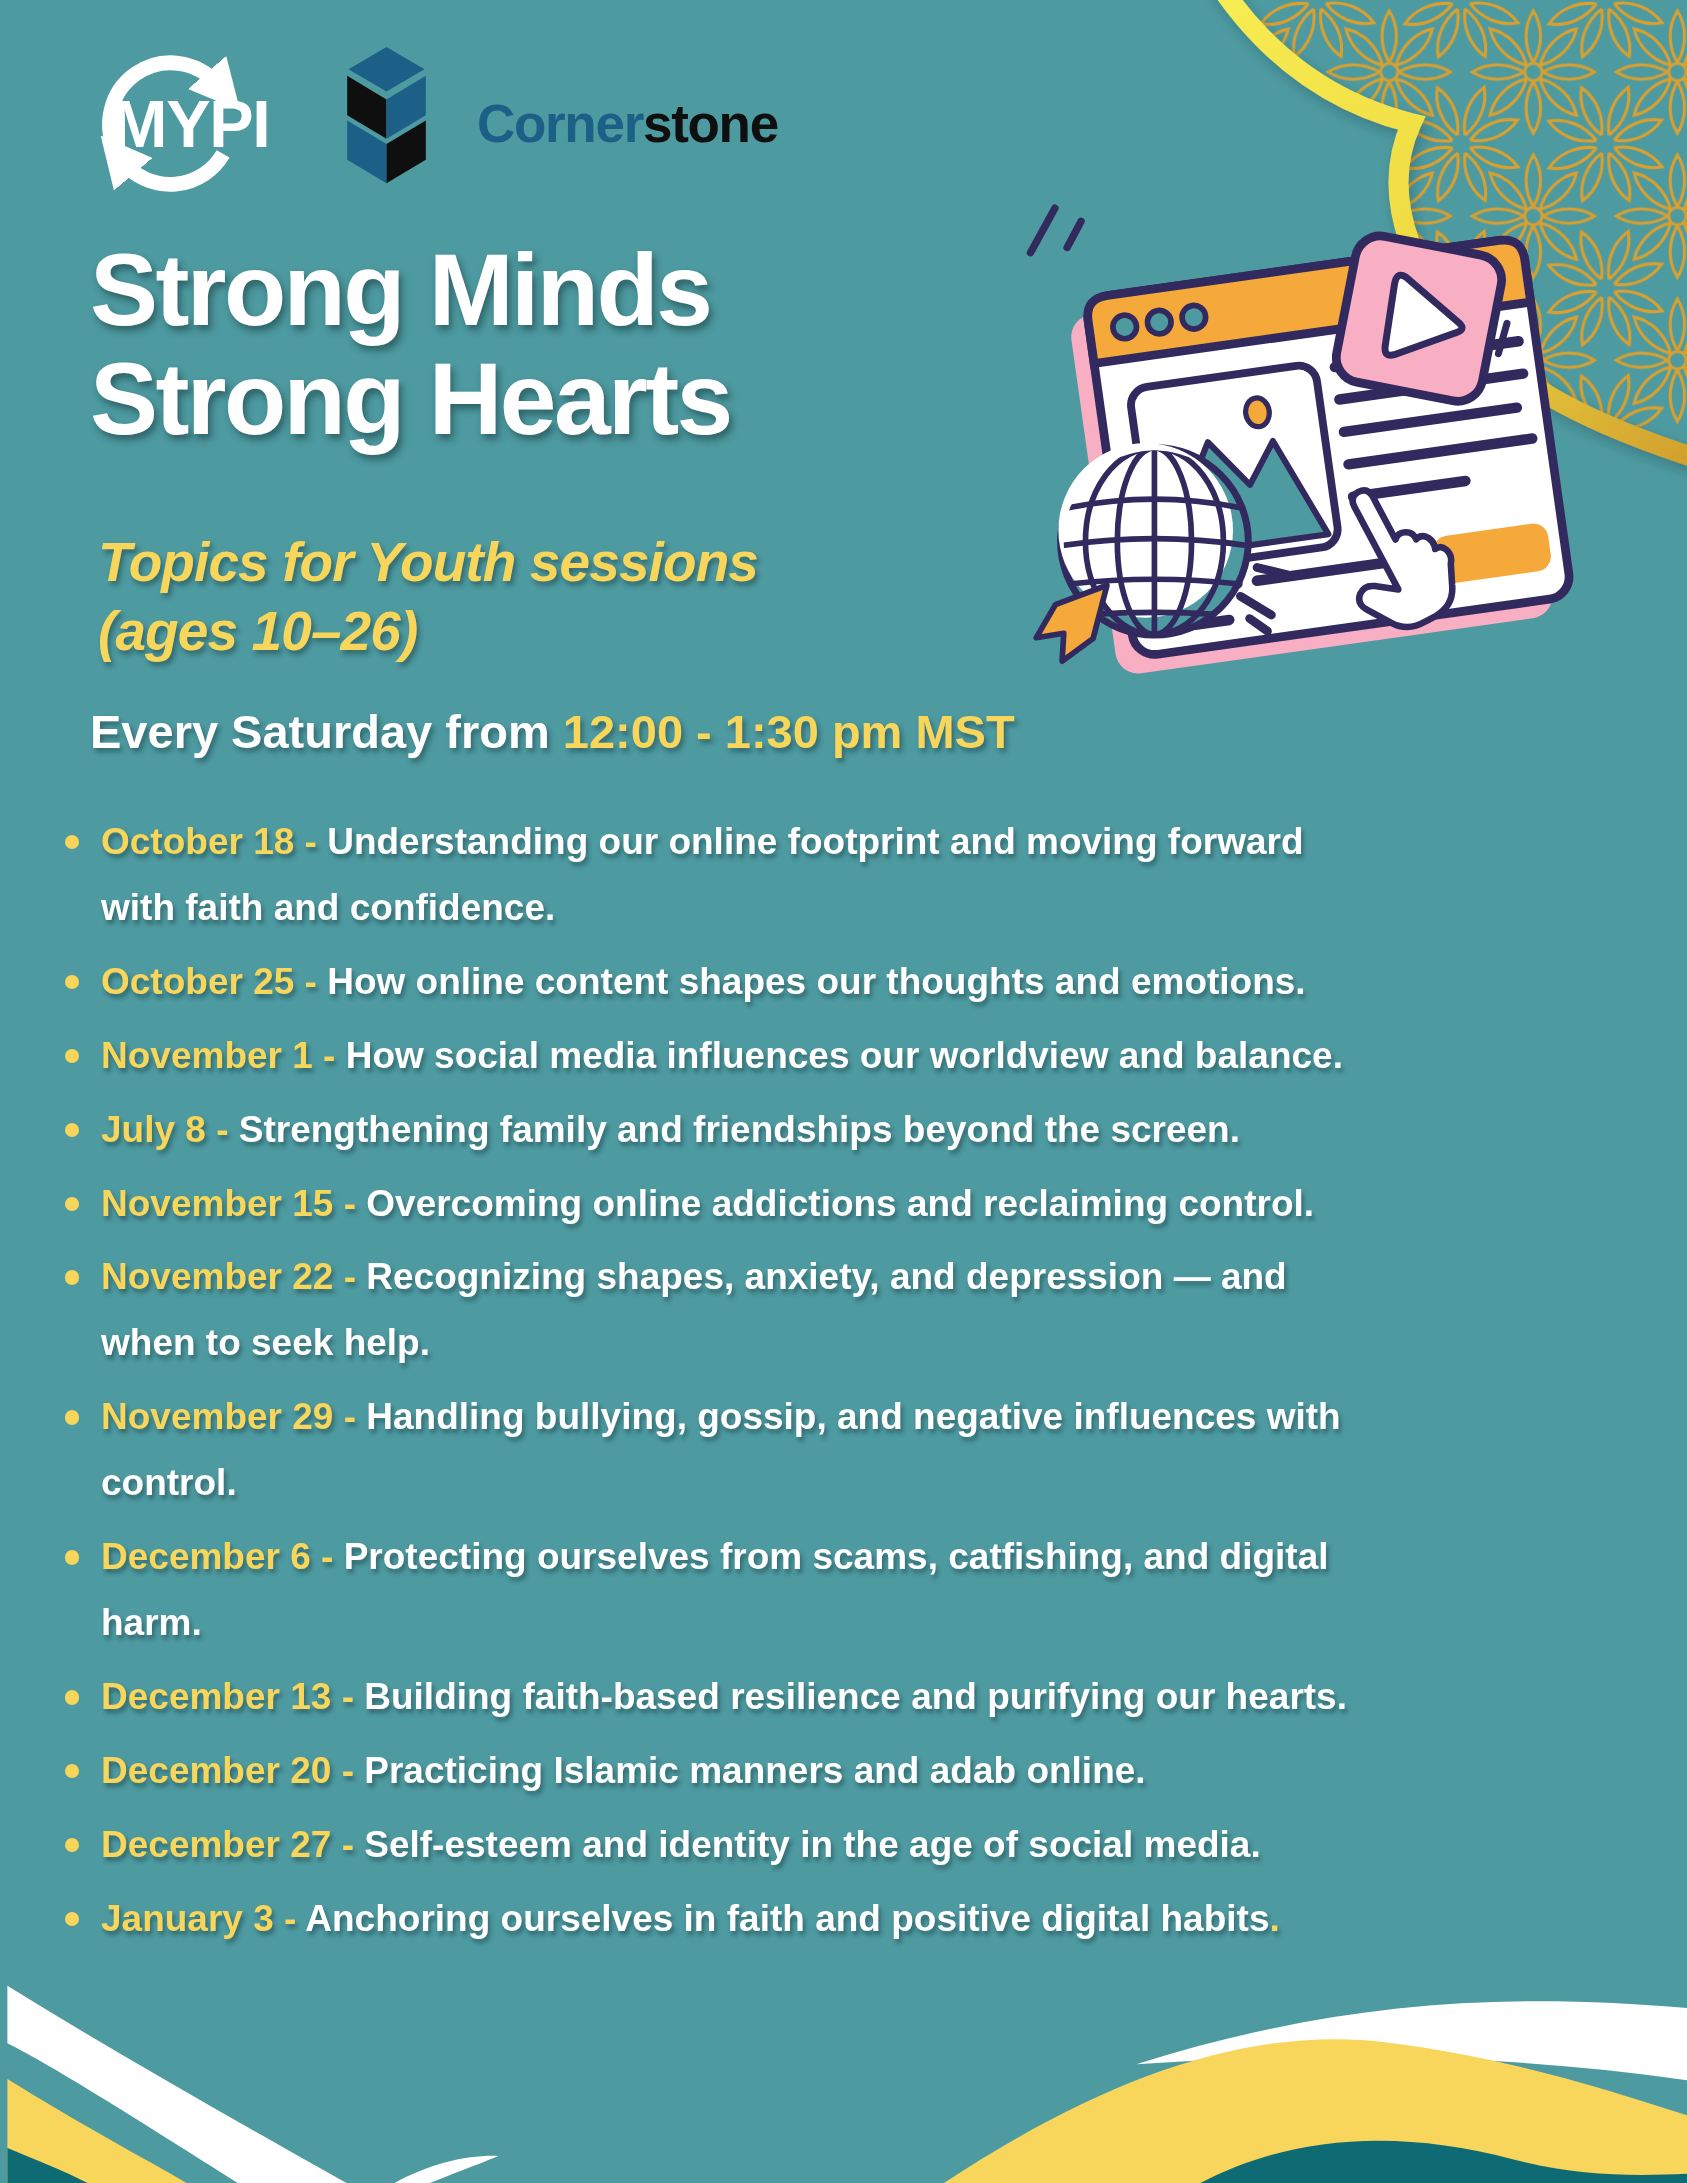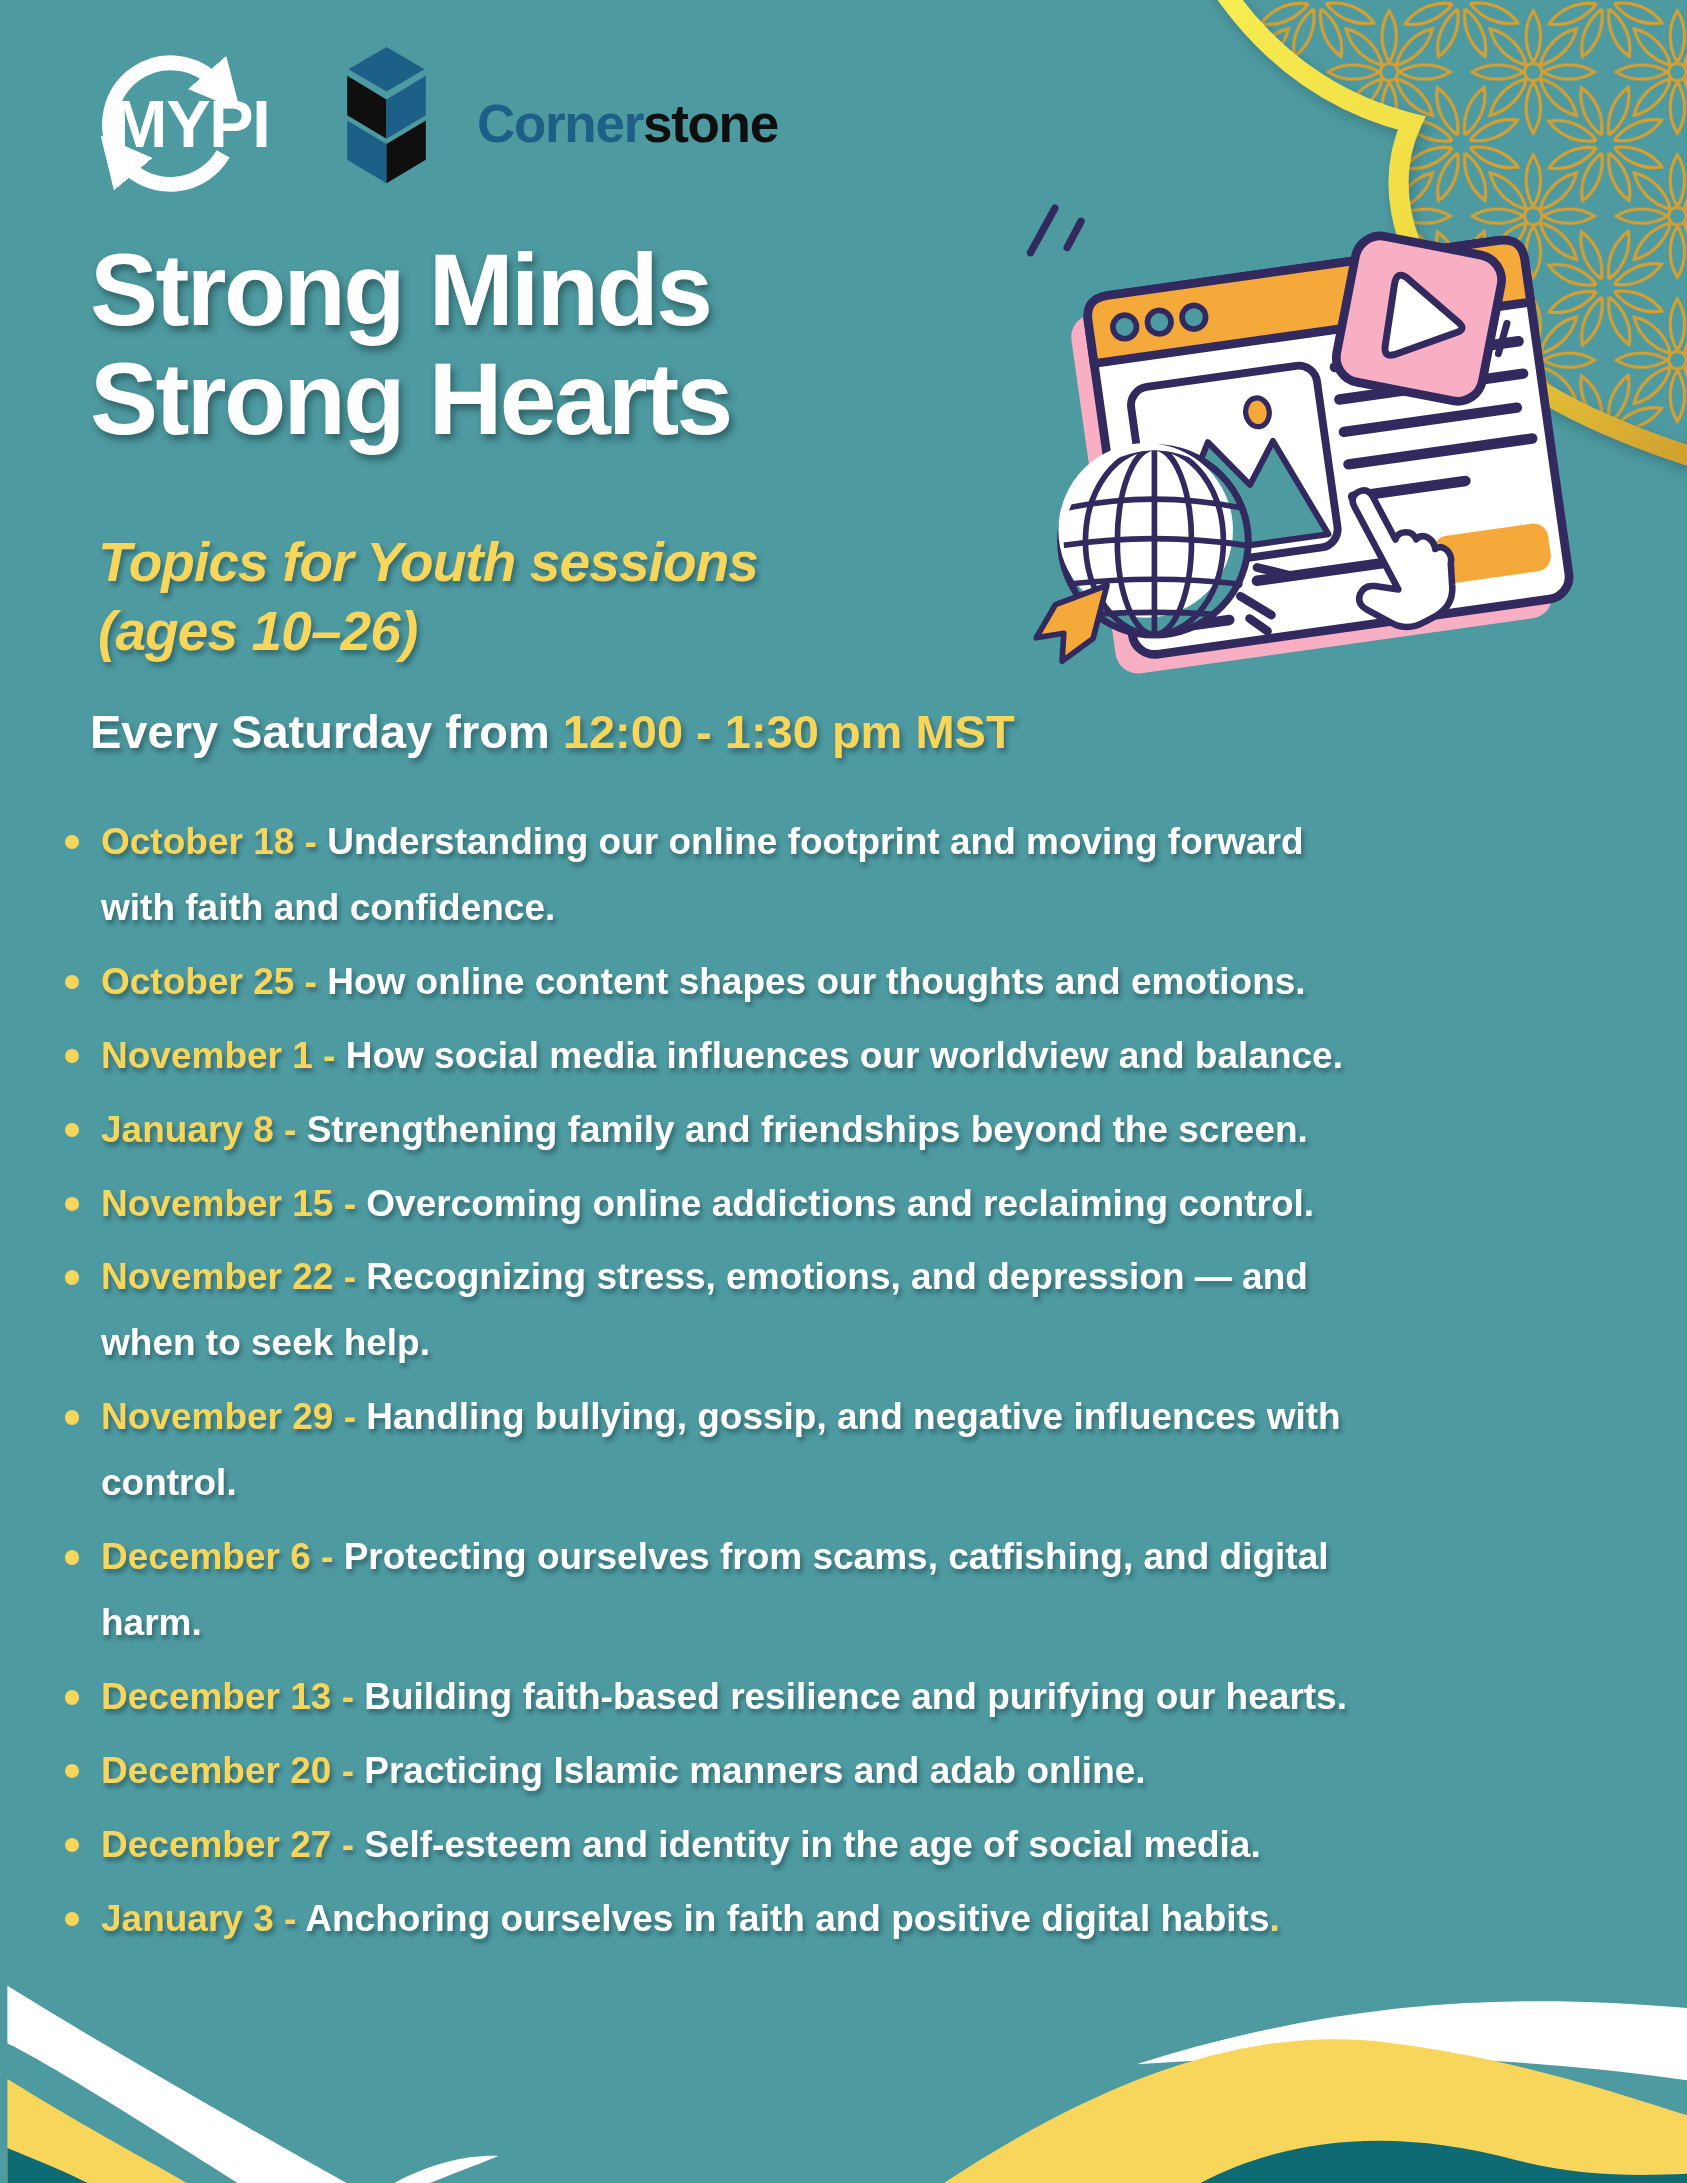--- a/index.html
+++ b/index.html
@@ -227,23 +227,23 @@
     <span style="display:block">Topics for Youth sessions</span>
     <span style="display:block">(ages 10–26)</span>
   </h2>
 
   <p class="schedule"><span>Every Saturday from </span><span class="time">12:00 - 1:30 pm MST</span></p>
 
   <ul class="sessions">
     <li><span class="s-date">October 18 -</span><span class="s-topic"> Understanding our online footprint and moving forward</span><span class="s-line2">with faith and confidence.</span></li>
     <li><span class="s-date">October 25 -</span><span class="s-topic"> How online content shapes our thoughts and emotions.</span></li>
     <li><span class="s-date">November 1 -</span><span class="s-topic"> How social media influences our worldview and balance.</span></li>
-    <li><span class="s-date">January 8 -</span><span class="s-topic"> Strengthening family and friendships beyond the screen.</span></li>
+    <li><span class="s-date">July 8 -</span><span class="s-topic"> Strengthening family and friendships beyond the screen.</span></li>
     <li><span class="s-date">November 15 -</span><span class="s-topic"> Overcoming online addictions and reclaiming control.</span></li>
-    <li><span class="s-date">November 22 -</span><span class="s-topic"> Recognizing stress, emotions, and depression — and</span><span class="s-line2">when to seek help.</span></li>
+    <li><span class="s-date">November 22 -</span><span class="s-topic"> Recognizing shapes, anxiety, and depression — and</span><span class="s-line2">when to seek help.</span></li>
     <li><span class="s-date">November 29 -</span><span class="s-topic"> Handling bullying, gossip, and negative influences with</span><span class="s-line2">control.</span></li>
     <li><span class="s-date">December 6 -</span><span class="s-topic"> Protecting ourselves from scams, catfishing, and digital</span><span class="s-line2">harm.</span></li>
     <li><span class="s-date">December 13 -</span><span class="s-topic"> Building faith-based resilience and purifying our hearts.</span></li>
     <li><span class="s-date">December 20 -</span><span class="s-topic"> Practicing Islamic manners and adab online.</span></li>
     <li><span class="s-date">December 27 -</span><span class="s-topic"> Self-esteem and identity in the age of social media.</span></li>
     <li><span class="s-date">January 3 -</span><span class="s-topic"> Anchoring ourselves in faith and positive digital habits</span><span class="s-suffix">.</span></li>
   </ul>
 
 </div>
 

